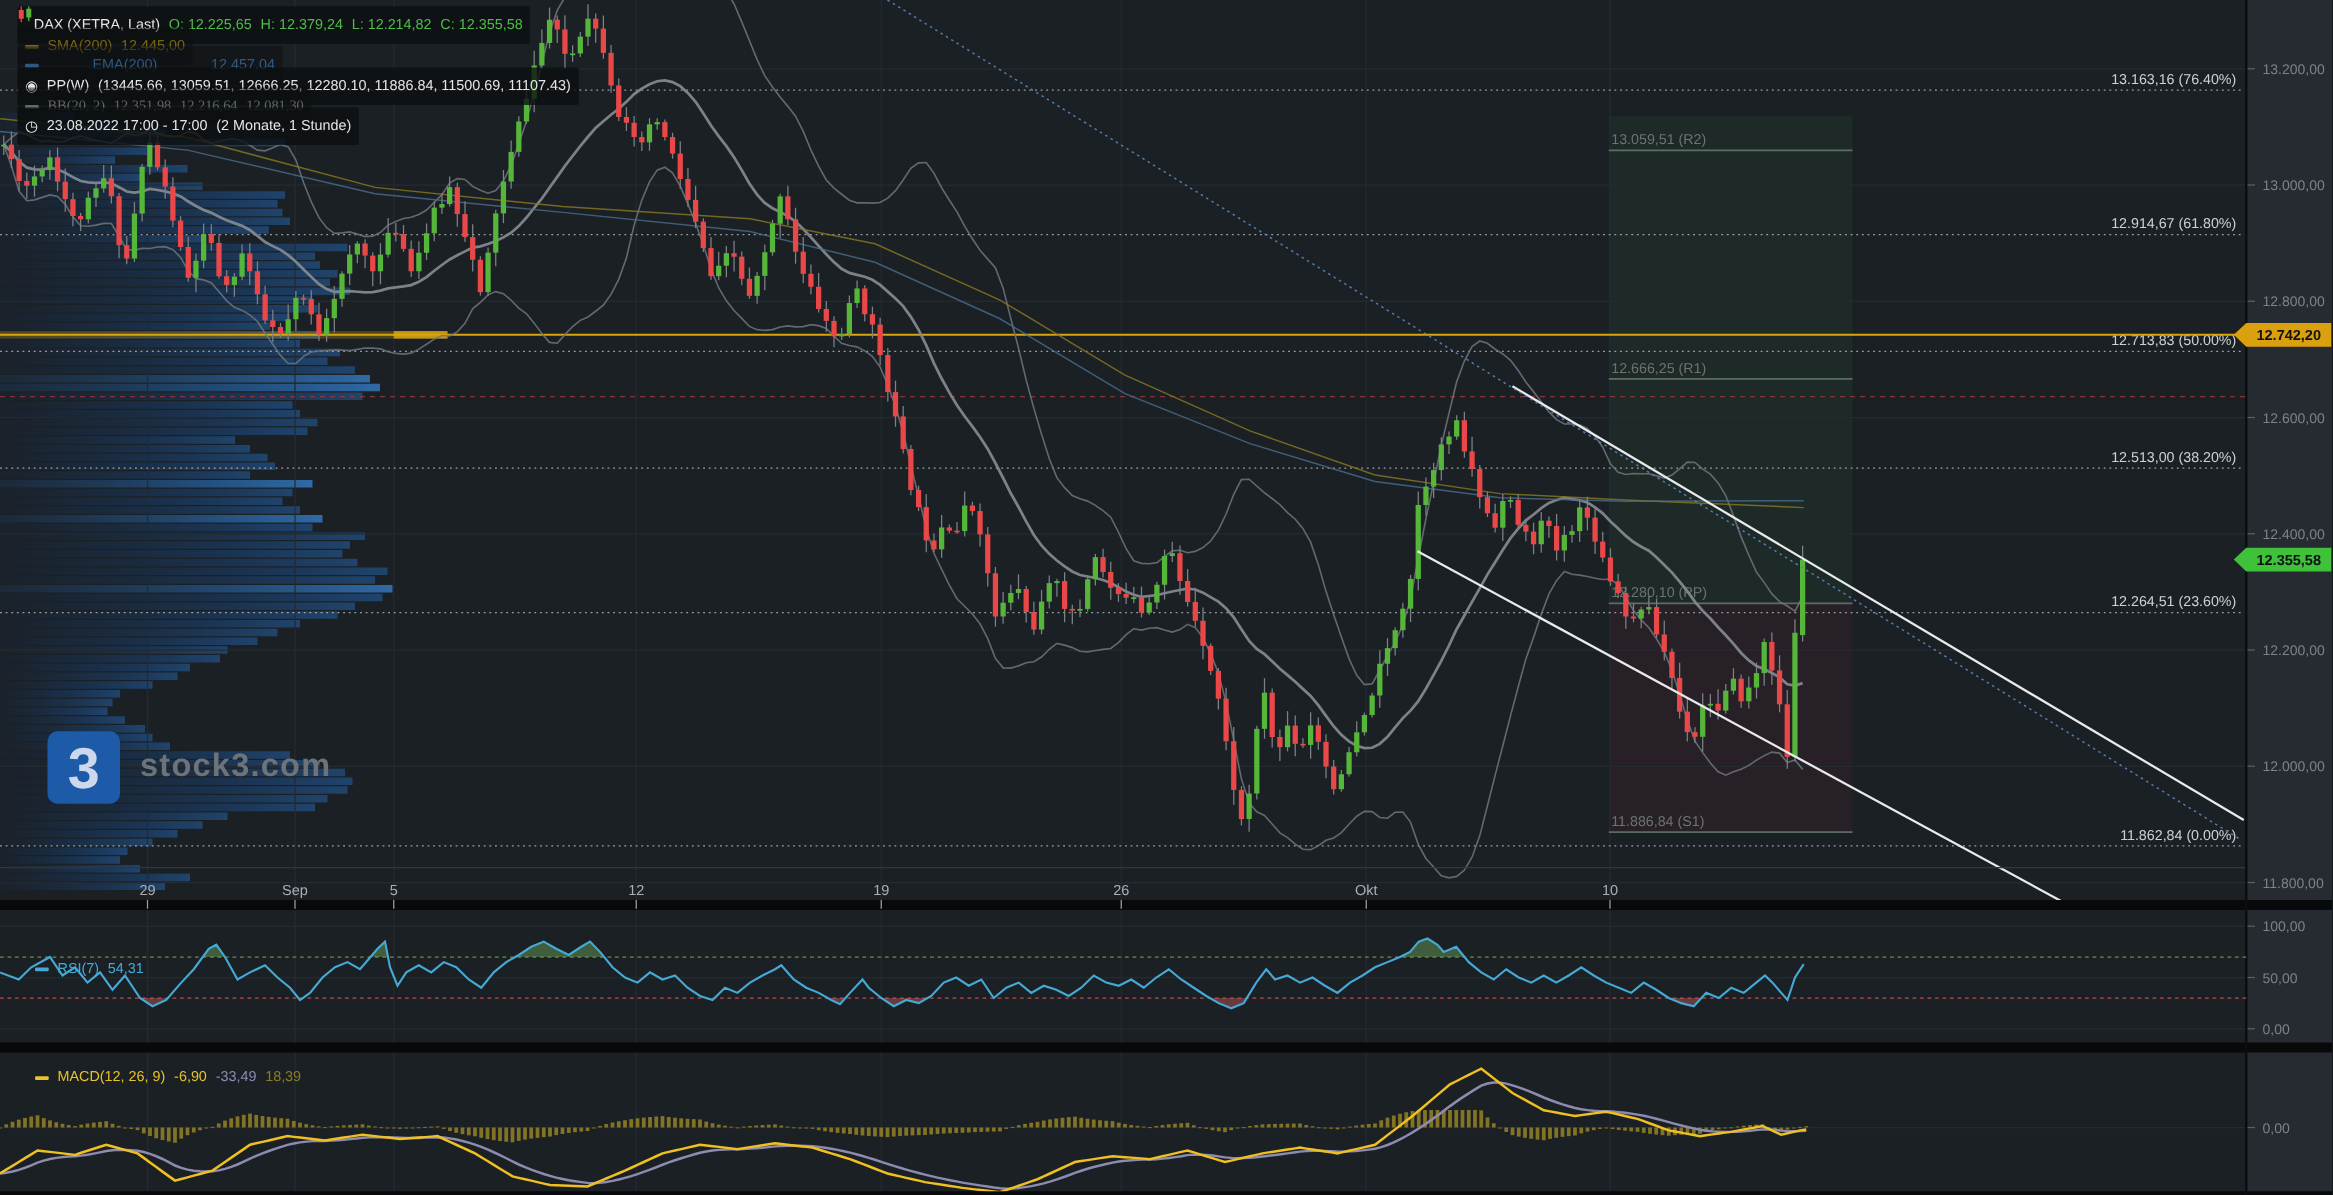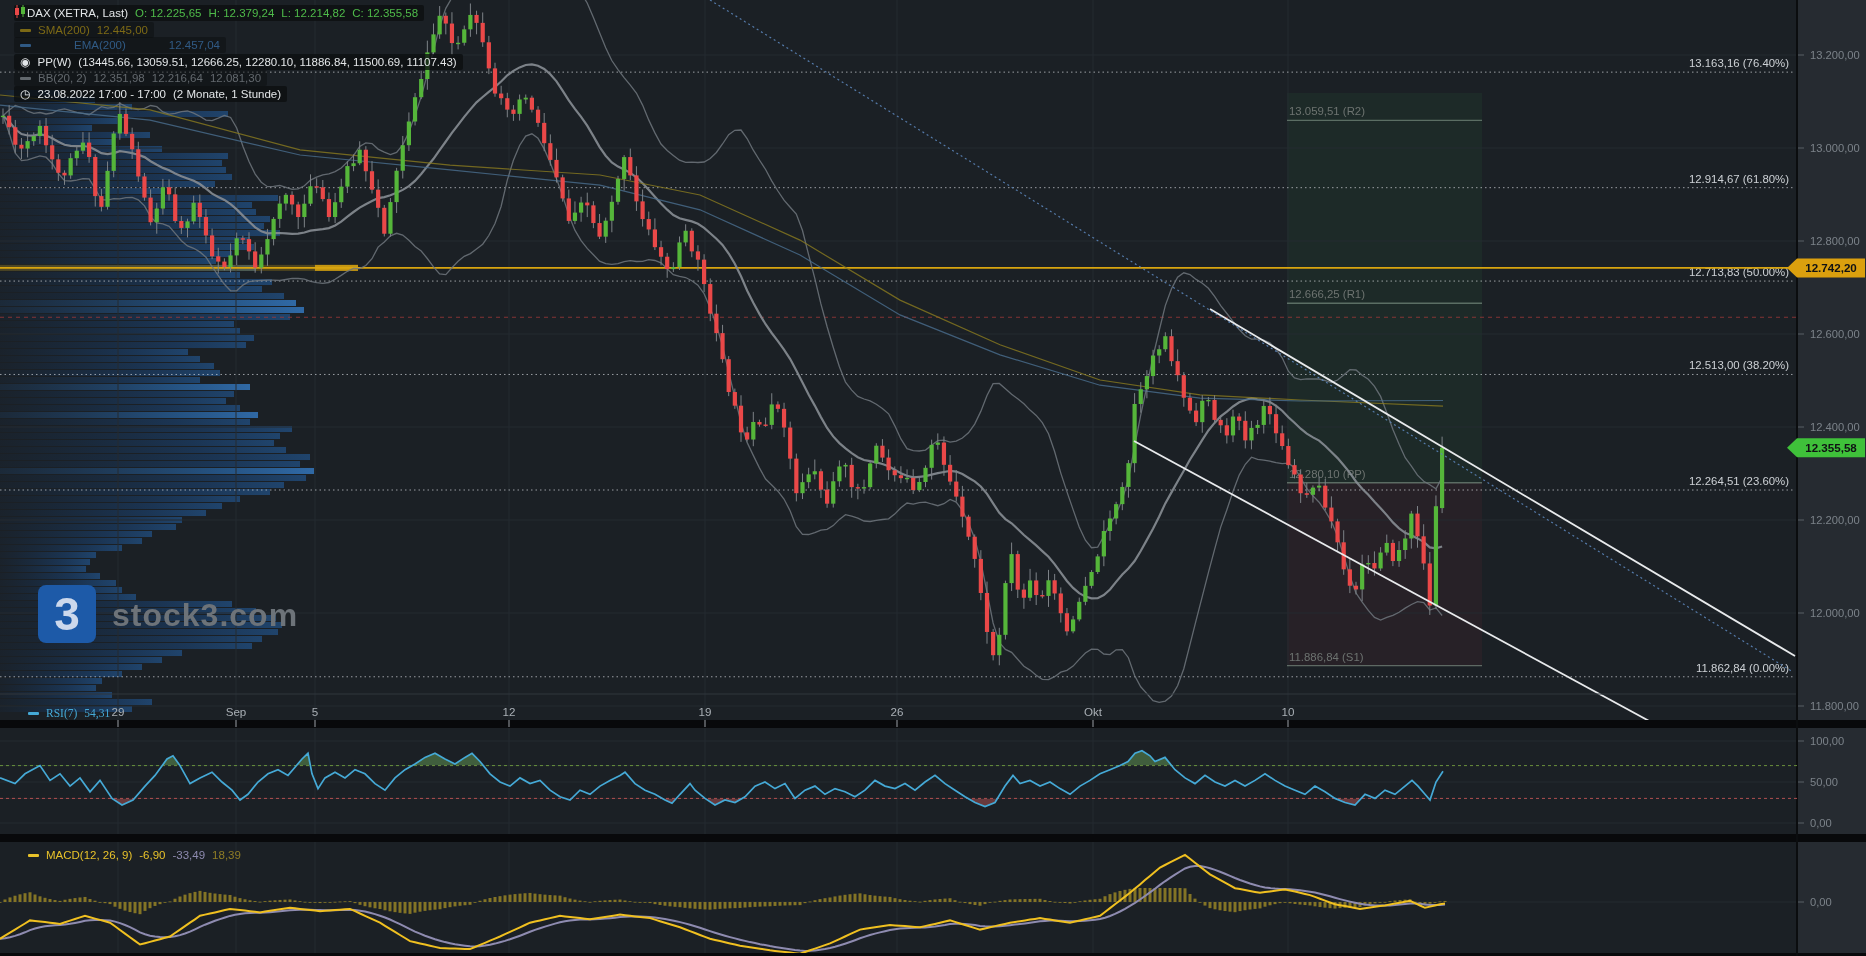--- a/index.html
+++ b/index.html
@@ -1,28 +1,28 @@
 <!DOCTYPE html>
 <html><head>
 <meta charset="utf-8">
 <style>
   html,body{margin:0;padding:0;background:#101316;}
   .stage{position:relative;width:1866px;height:956px;overflow:hidden;background:#1b2025;
          font-family:"Liberation Sans",sans-serif;}
   .stage svg{position:absolute;left:0;top:0;}
-  .lrow{position:absolute;display:flex;gap:7px;align-items:center;height:16px;font-size:11.5px;
+  .lrow{position:absolute;display:flex;gap:7px;align-items:center;height:30px;font-size:11.5px;
         padding:0 6px;background:rgba(12,14,16,.78);border-radius:2px;white-space:nowrap;color:#e3e6e8;}
   .dim{opacity:.62;}
   .dash{width:11px;height:3px;border-radius:1px;display:inline-block;}
-  .g{color:#4fbb4a;text-align:center;} .y{color:#b8960c;} .b{color:#3d7ebf;margin-left:36px;} .gr{color:#8e9499;}
+  .g{color:#4fbb4a;text-align:center;} .y{color:#b8960c;} .b{color:#3d7ebf;margin-left:36px;} .gr{color:#8e9499;font-family:Liberation Serif, serif;}
   .rsiC{color:#45a9d6;} .macdY{color:#e8c22a;} .macdS{color:#8e8bb0;} .macdH{color:#8f7d26;}
   .wm-logo{position:absolute;left:38px;top:585px;width:58px;height:58px;background:#1d5aa8;
            border-radius:8px;display:flex;align-items:center;justify-content:center;
            font-size:46px;font-weight:bold;color:#ccd8ec;}
-  .wm-text{position:absolute;left:112px;top:597px;font-size:32px;font-weight:bold;color:#6d7379;
+  .wm-text{position:absolute;left:112px;top:597px;font-size:26px;font-weight:bold;color:#6d7379;
            letter-spacing:1px;}
   .icon-glyph{font-size:12px;color:#e3e6e8;}
 </style>
 </head>
 <body>
 
 <div class="stage">
   <svg id="chart" width="1866" height="956" viewBox="0 0 1866 956">
       <defs>
         <clipPath id="cpMain">
@@ -1087,21 +1087,21 @@
     <span class="icon-glyph">◷</span>
     <span>23.08.2022 17:00 - 17:00</span>
     <span>(2 Monate, 1 Stunde)</span>
   </div>
 
   <div class="wm-logo">
     <span>3</span>
   </div>
   <div class="wm-text">stock3.com</div>
 
-  <div class="lrow" style="left:22px;top:705px;background:transparent;font-family:Liberation Serif, serif;">
+  <div class="lrow" style="left:22px;top:760px;background:transparent;">
     <span class="dash" style="background:#45a9d6;"></span>
     <span class="rsiC">RSI(7)</span>
     <span class="rsiC">54,31</span>
   </div>
   <div class="lrow" style="left:22px;top:847px;background:transparent;">
     <span class="dash" style="background:#e8c22a;"></span>
     <span class="macdY">MACD(12, 26, 9)</span>
     <span class="macdY">-6,90</span>
     <span class="macdS">-33,49</span>
     <span class="macdH">18,39</span>

